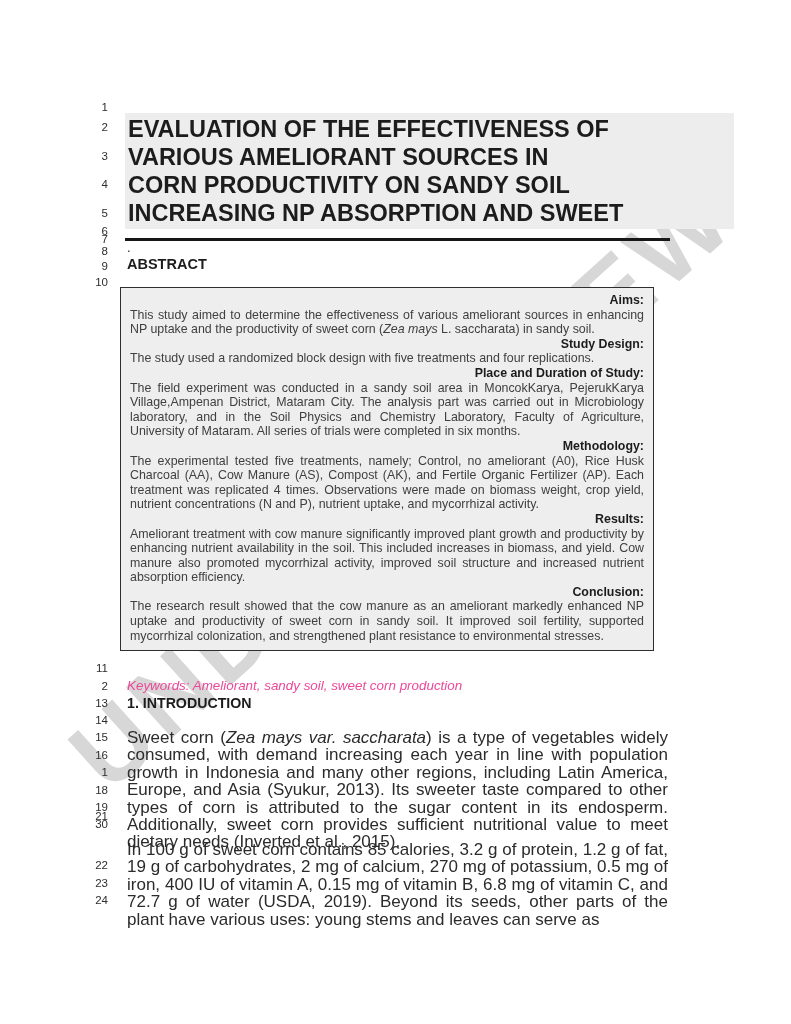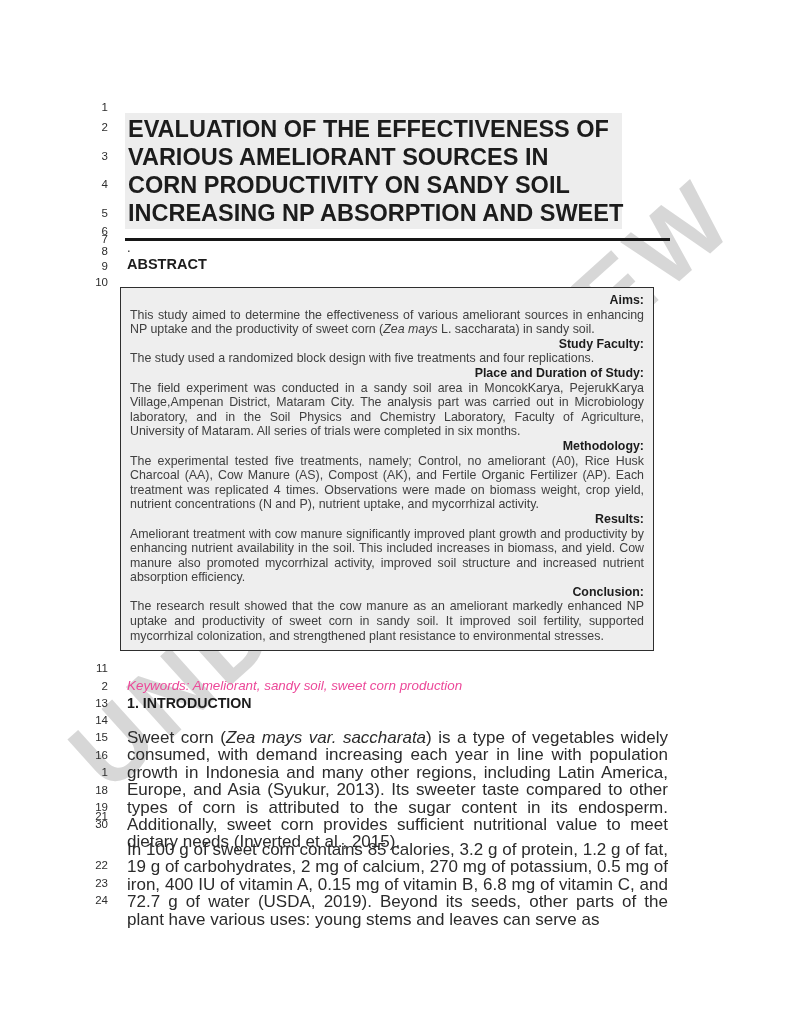--- a/index.html
+++ b/index.html
@@ -26,21 +26,21 @@
   }
   
   #gutter{position:absolute;left:70px;top:0;width:38px;height:1024px;z-index:3;}
   .linenum{
     position:absolute;right:0;
     font-size:11.5px;line-height:12px;color:#2e2e2e;
     text-align:right;width:38px;
   }
   
   #title-block{
-    position:absolute;left:125px;top:113px;width:497px;
+    position:absolute;left:125px;top:113px;width:609px;
     background:#ededed;
     padding:2px 0 2px 3px;
     z-index:2;
     box-sizing:border-box;
   }
   #title-block div{
     font-size:23.5px;font-weight:bold;line-height:28px;color:#1c1c1c;
     white-space:nowrap;
   }
   
@@ -132,21 +132,21 @@
 
   <div id="title-rule"></div>
 
   <div id="line8-dot">.</div>
 
   <div id="abstract-heading">ABSTRACT</div>
 
   <div id="abstract-box">
       <div class="sec-label">Aims:</div>
       <div class="sec-text"><span>This study aimed to determine the effectiveness of various ameliorant sources in enhancing NP uptake and the productivity of sweet corn (</span><i>Zea mays</i><span> L. saccharata) in sandy soil.</span></div>
-      <div class="sec-label">Study Faculty:</div>
+      <div class="sec-label">Study Design:</div>
       <div class="sec-text"><span>The study used a randomized block design with five treatments and four replications.</span></div>
       <div class="sec-label">Place and Duration of Study:</div>
       <div class="sec-text"><span>The field experiment was conducted in a sandy soil area in MoncokKarya, PejerukKarya Village,Ampenan District, Mataram City. The analysis part was carried out in Microbiology laboratory, and in the Soil Physics and Chemistry Laboratory, Faculty of Agriculture, University of Mataram. All series of trials were completed in six months.</span></div>
       <div class="sec-label">Methodology:</div>
       <div class="sec-text"><span>The experimental tested five treatments, namely; Control, no ameliorant (A0), Rice Husk Charcoal (AA), Cow Manure (AS), Compost (AK), and Fertile Organic Fertilizer (AP). Each treatment was replicated 4 times. Observations were made on biomass weight, crop yield, nutrient concentrations (N and P), nutrient uptake, and mycorrhizal activity.</span></div>
       <div class="sec-label">Results:</div>
       <div class="sec-text"><span>Ameliorant treatment with cow manure significantly improved plant growth and productivity by enhancing nutrient availability in the soil. This included increases in biomass, and yield. Cow manure also promoted mycorrhizal activity, improved soil structure and increased nutrient absorption efficiency.</span></div>
       <div class="sec-label">Conclusion:</div>
       <div class="sec-text"><span>The research result showed that the cow manure as an ameliorant markedly enhanced NP uptake and productivity of sweet corn in sandy soil. It improved soil fertility, supported mycorrhizal colonization, and strengthened plant resistance to environmental stresses.</span></div>
     </div>

